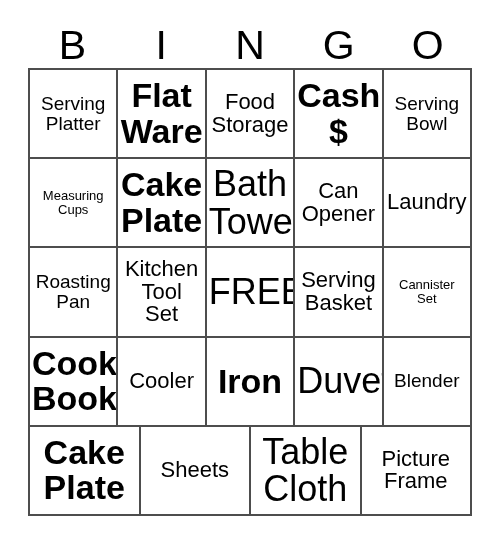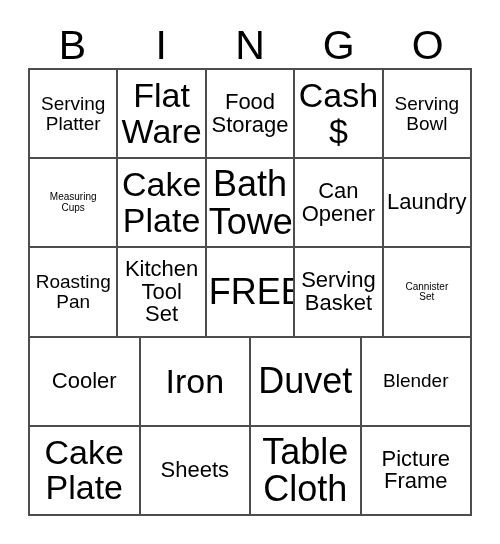--- a/index.html
+++ b/index.html
@@ -70,25 +70,25 @@
     overflow: hidden;
   }
   .cell-text {
     display: block;
     width: 100%;
     line-height: 1.04;
     white-space: pre-line;
     word-break: normal;
     color: #000000;
   }
-  .sz-xl  { font-size: 34px; }
+  .sz-xl  { font-size: 34px; font-weight: bold; }
   .sz-lg  { font-size: 36px; }
   .sz-md  { font-size: 22px; }
   .sz-sm  { font-size: 19px; }
-  .sz-xs  { font-size: 10px; }
+  .sz-xs  { font-size: 13px; }
 </style>
 </head>
 <body>
 
 <div class="card">
 
   <div class="header-row">
       <div class="header-cell">B</div>
       <div class="header-cell">I</div>
       <div class="header-cell">N</div>
@@ -157,20 +157,24 @@
           <span class="cell-text sz-md">Serving
 Basket</span>
         </div>
         <div class="cell">
           <span class="cell-text sz-xs">Cannister
 Set</span>
         </div>
       </div>
       <div class="grid-row">
         <div class="cell">
+          <span class="cell-text sz-xl">Cook
+Book</span>
+        </div>
+        <div class="cell">
           <span class="cell-text sz-md">Cooler</span>
         </div>
         <div class="cell">
           <span class="cell-text sz-xl">Iron</span>
         </div>
         <div class="cell">
           <span class="cell-text sz-lg">Duvet</span>
         </div>
         <div class="cell">
           <span class="cell-text sz-sm">Blender</span>

